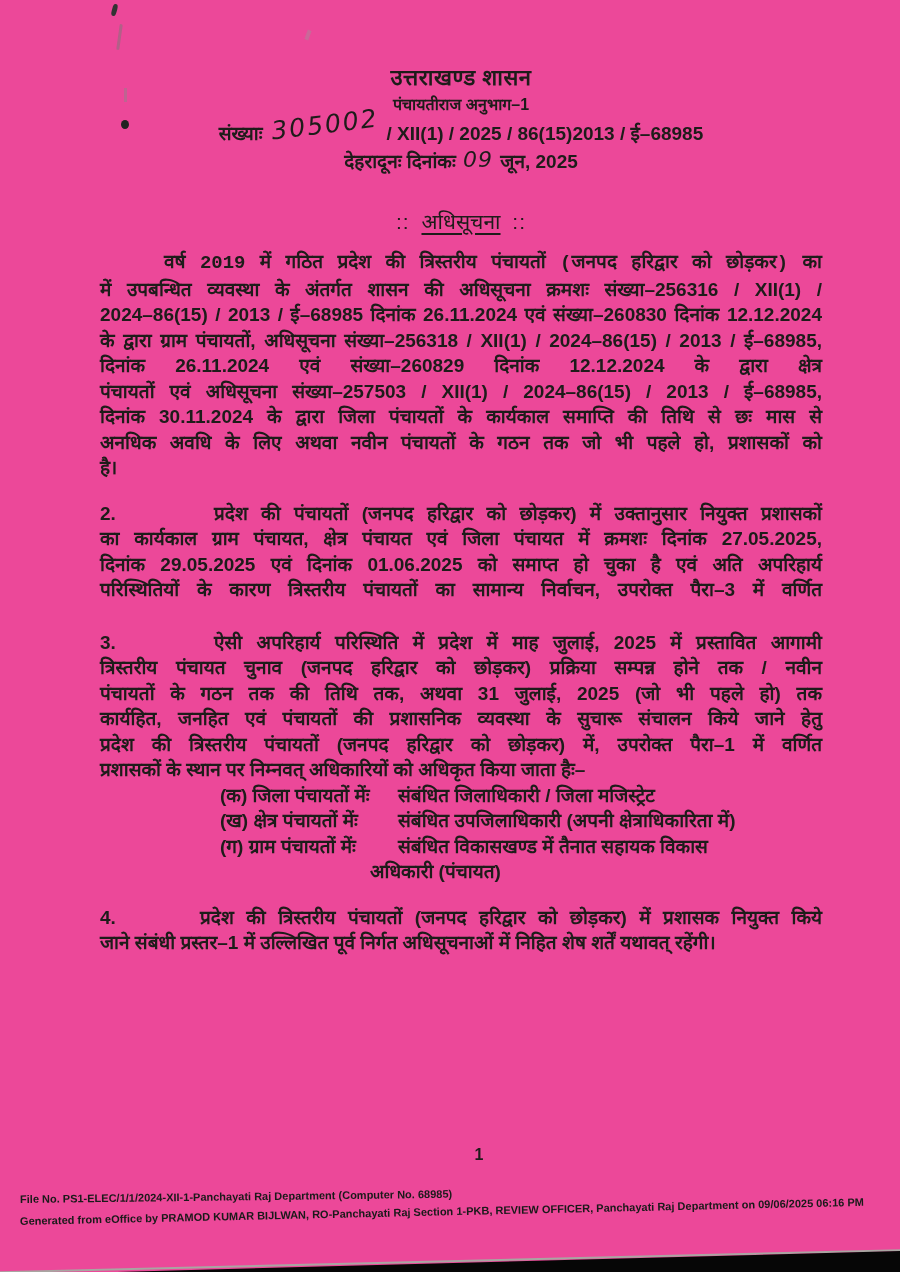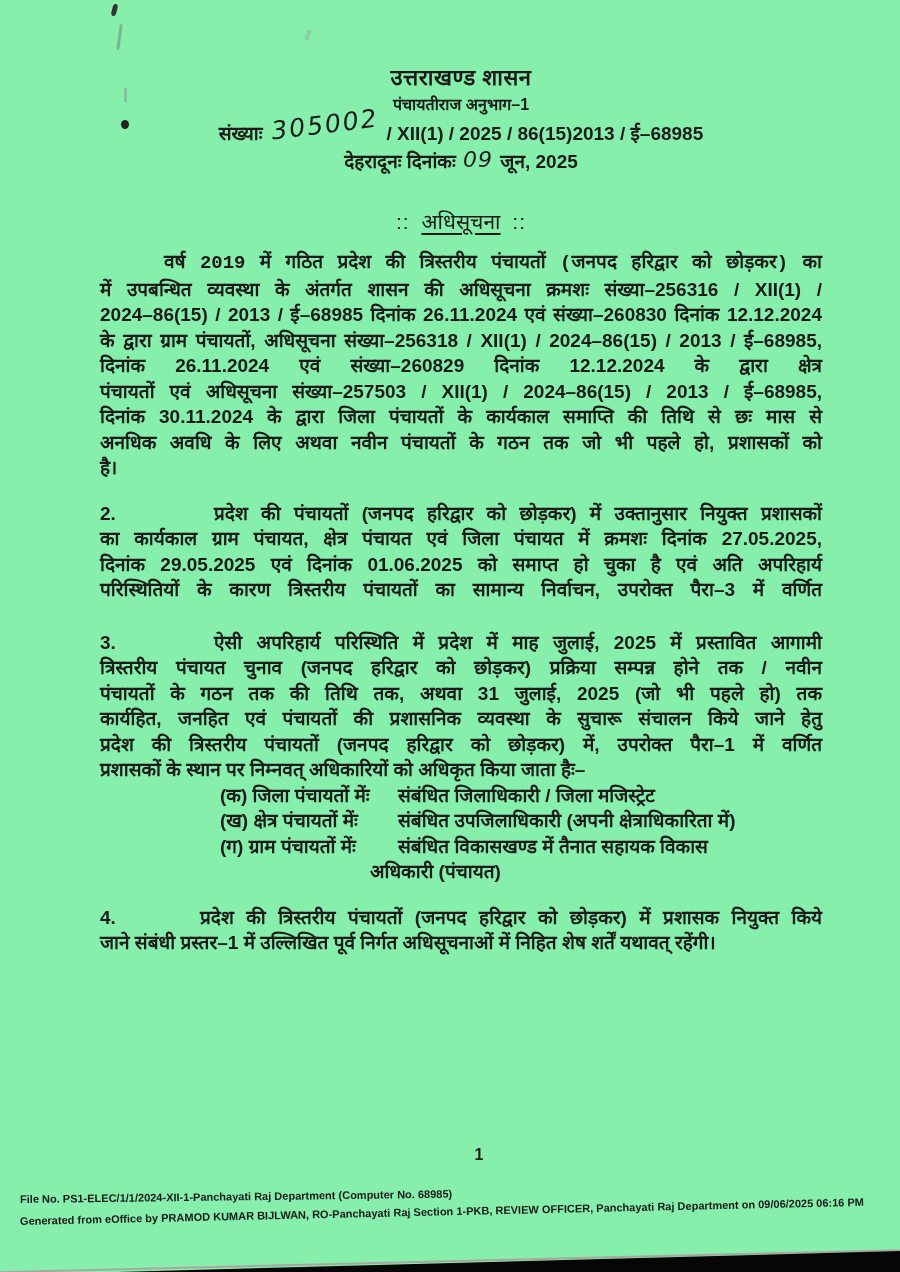--- a/index.html
+++ b/index.html
@@ -1,18 +1,18 @@
 <!DOCTYPE html>
 <html><head>
 <meta charset="utf-8">
 <style>
   html,body{margin:0;padding:0;background:#ffffff;}
   .page{
     position:relative;width:900px;height:1272px;overflow:hidden;
-    background:#86efac;
+    background:#ec4899;
     font-family:"Liberation Sans","DejaVu Sans",sans-serif;
     color:#1e1c1a;
   }
   
   .sheet{position:absolute;top:0;left:100px;width:722px;}
   .hdr{padding-top:64px;text-align:center;line-height:27px;font-weight:700;}
   .hdr-org{font-size:22px;letter-spacing:.5px;}
   .hdr-sec{font-size:16px;}
   .hdr-ref{font-size:19px;position:relative;}
   .hdr-date{font-size:19px;}

